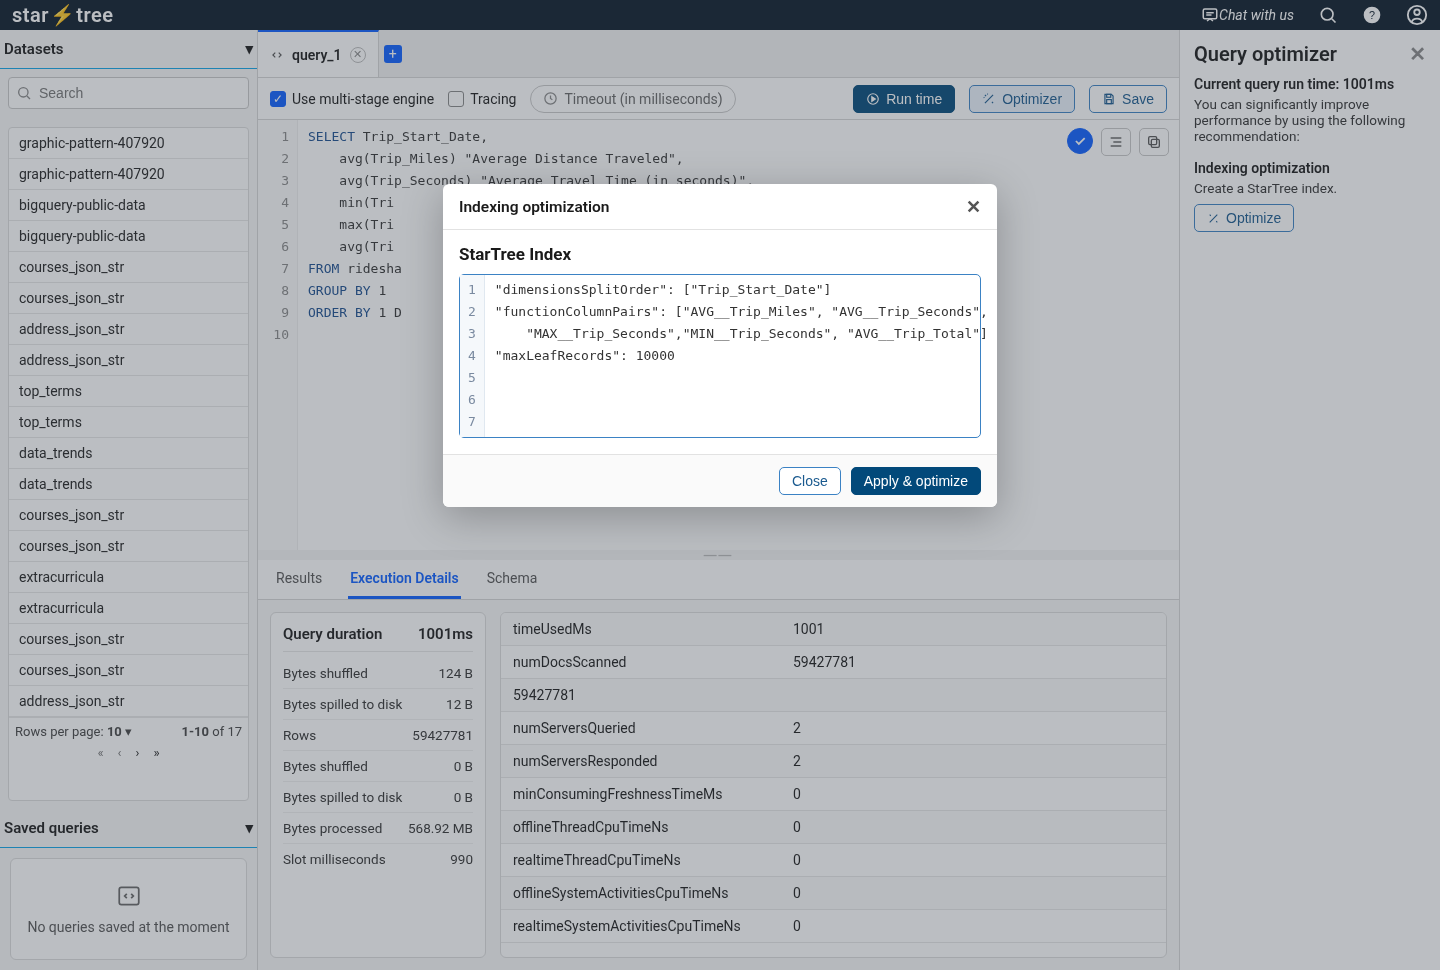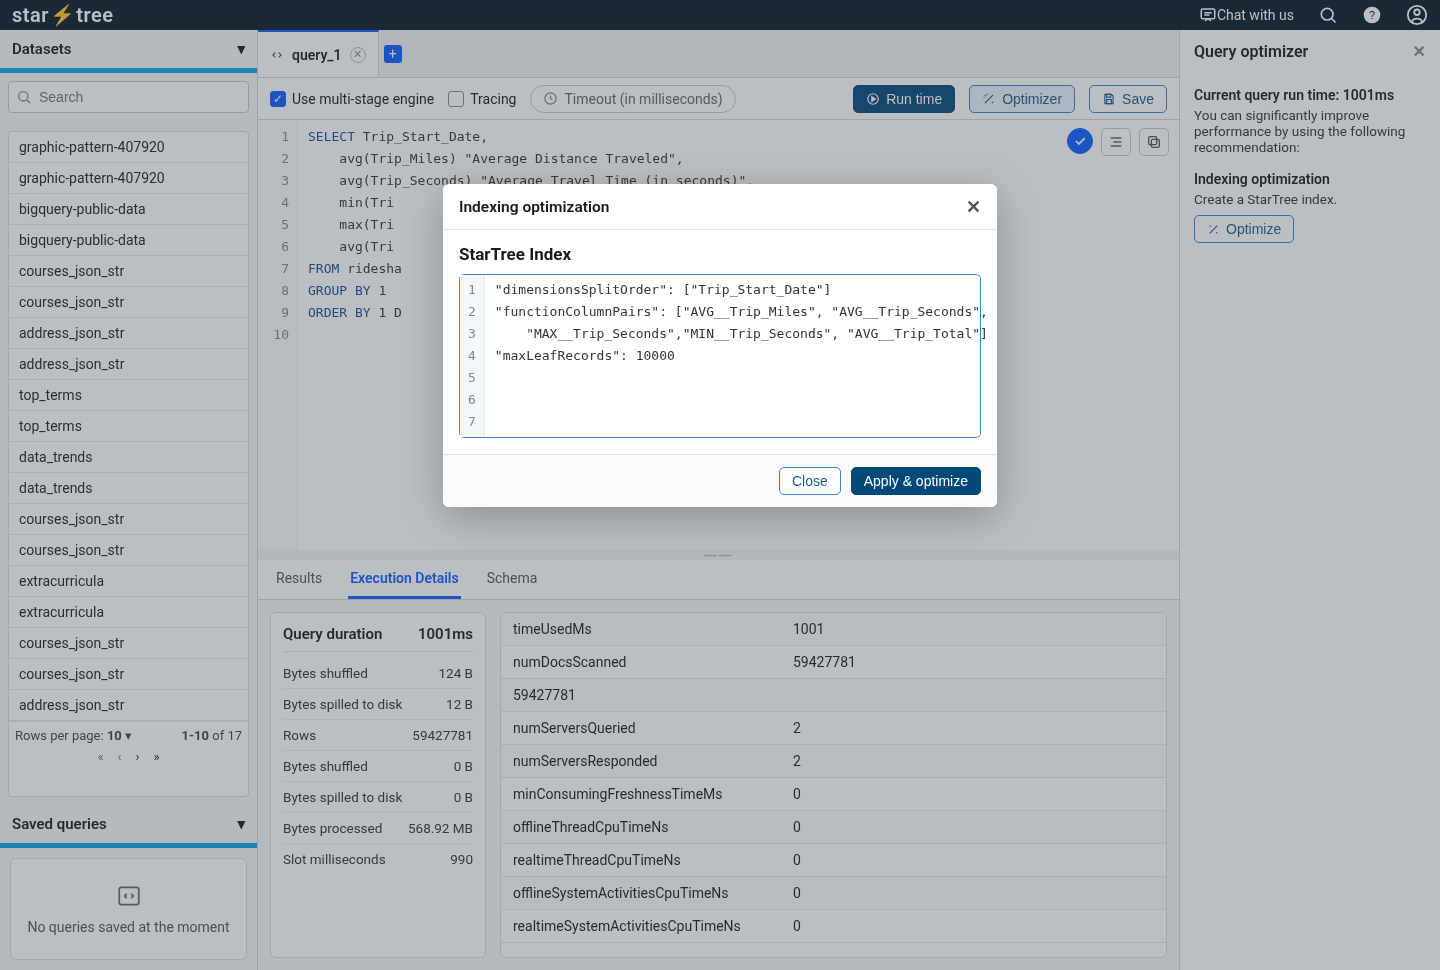--- a/index.html
+++ b/index.html
@@ -2,25 +2,25 @@
 <html><head>
 <meta charset="utf-8">
 <style>
 * { margin: 0; padding: 0; box-sizing: border-box; }
 body { font-family: -apple-system, BlinkMacSystemFont, "Segoe UI", Roboto, sans-serif; font-size: 14px; color: #1a1a1a; background: #f5f5f5; overflow: hidden; }
 .app { display: flex; flex-direction: column; height: 970px; width: 1440px; }
 .topbar { height: 30px; background: #0a1929; display: flex; align-items: center; padding: 0 12px; color: #fff; }
 .logo { font-size: 20px; font-weight: 600; letter-spacing: 0.5px; }
 .logo .bolt { margin: 0 1px; }
 .topbar-right { margin-left: auto; display: flex; align-items: center; gap: 24px; }
-.chat-link { display: flex; align-items: center; color: #fff; font-size: 14px; }
+.chat-link { display: flex; align-items: center; color: #fff; font-size: 14px; font-style: italic; }
 .icn { display: inline-flex; align-items: center; justify-content: center; }
 .main { display: flex; flex: 1; min-height: 0; }
 .sidebar { width: 258px; background: #f7f7f7; border-right: 1px solid #d6d6d6; display: flex; flex-direction: column; }
-.panel-header { display: flex; align-items: center; padding: 10px 12px; font-weight: 600; font-size: 15px; border-bottom: 5px solid #0ea5e9; }
+.panel-header { display: flex; align-items: center; padding: 10px 4px; font-weight: 600; font-size: 15px; border-bottom: 1px solid #0ea5e9; }
 .panel-header .chev { margin-left: auto; }
 .datasets-body { padding: 8px; flex: 1; display: flex; flex-direction: column; min-height: 0; }
 .search-wrap { position: relative; }
 .search-input { width: 100%; padding: 7px 8px 7px 30px; border: 1px solid #c8c8c8; border-radius: 4px; font-size: 14px; background: #fff; }
 .search-ic { position: absolute; left: 8px; top: 50%; transform: translateY(-50%); color: #888; }
 .dataset-list { margin-top: 18px; border: 1px solid #dcdcdc; border-radius: 4px; background: #fff; flex: 1; overflow: auto; display: flex; flex-direction: column; }
 .dataset-item { padding: 7px 10px; border-bottom: 1px solid #e6e6e6; font-size: 14px; color: #222; cursor: pointer; }
 .dataset-item:last-child { border-bottom: none; }
 .pager { padding: 6px 6px; font-size: 13px; color: #444; border-top: 1px solid #e6e6e6; }
 .pager-row1 { display: flex; justify-content: space-between; align-items: center; }
@@ -62,21 +62,21 @@
 .duration-card { width:216px; padding:12px; font-size:13.5px; }
 .duration-head { display:flex; justify-content:space-between; font-weight:600; font-size:15px; border-bottom:1px solid #e6e6e6; padding-bottom:8px; margin-bottom:6px; }
 .drow { display:flex; justify-content:space-between; padding:7px 0; border-bottom:1px solid #f0f0f0; color:#333; }
 .drow:last-child{border-bottom:none;}
 .stats-table { flex:1; overflow:auto; }
 .srow { display:flex; border-bottom:1px solid #e6e6e6; }
 .srow:nth-child(odd){ background:#fafafa; }
 .scell1 { flex:0 0 280px; padding:8px 12px; }
 .scell2 { flex:1; padding:8px 12px; }
 .rightpanel { width:260px; background:#fff; padding:12px 14px; display:flex; flex-direction:column; }
-.rp-head { display:flex; font-weight:600; font-size:16px; margin-bottom:26px; }
+.rp-head { display:flex; font-weight:600; font-size:20px; margin-bottom:10px; }
 .rp-head .close-x { margin-left:auto; color:#888; cursor:pointer; }
 .rp-sub { font-weight:600; font-size:14px; margin-bottom:4px; }
 .rp-text { font-size:13.5px; color:#333; margin-bottom:16px; }
 .rp-section-title { font-weight:600; margin-bottom:4px; }
 .rp-section-text { font-size:13.5px; color:#333; margin-bottom:8px; }
 
 
 .overlay { position:absolute; inset:0; background:rgba(60,70,80,0.35); display:flex; align-items:flex-start; justify-content:center; padding-top:184px; }
 .modal { width:554px; background:#fff; border-radius:6px; box-shadow:0 10px 40px rgba(0,0,0,0.25); overflow:hidden; }
 .modal-head { display:flex; align-items:center; padding:12px 16px; border-bottom:1px solid #e2e2e2; font-weight:600; font-size:15.5px; }

